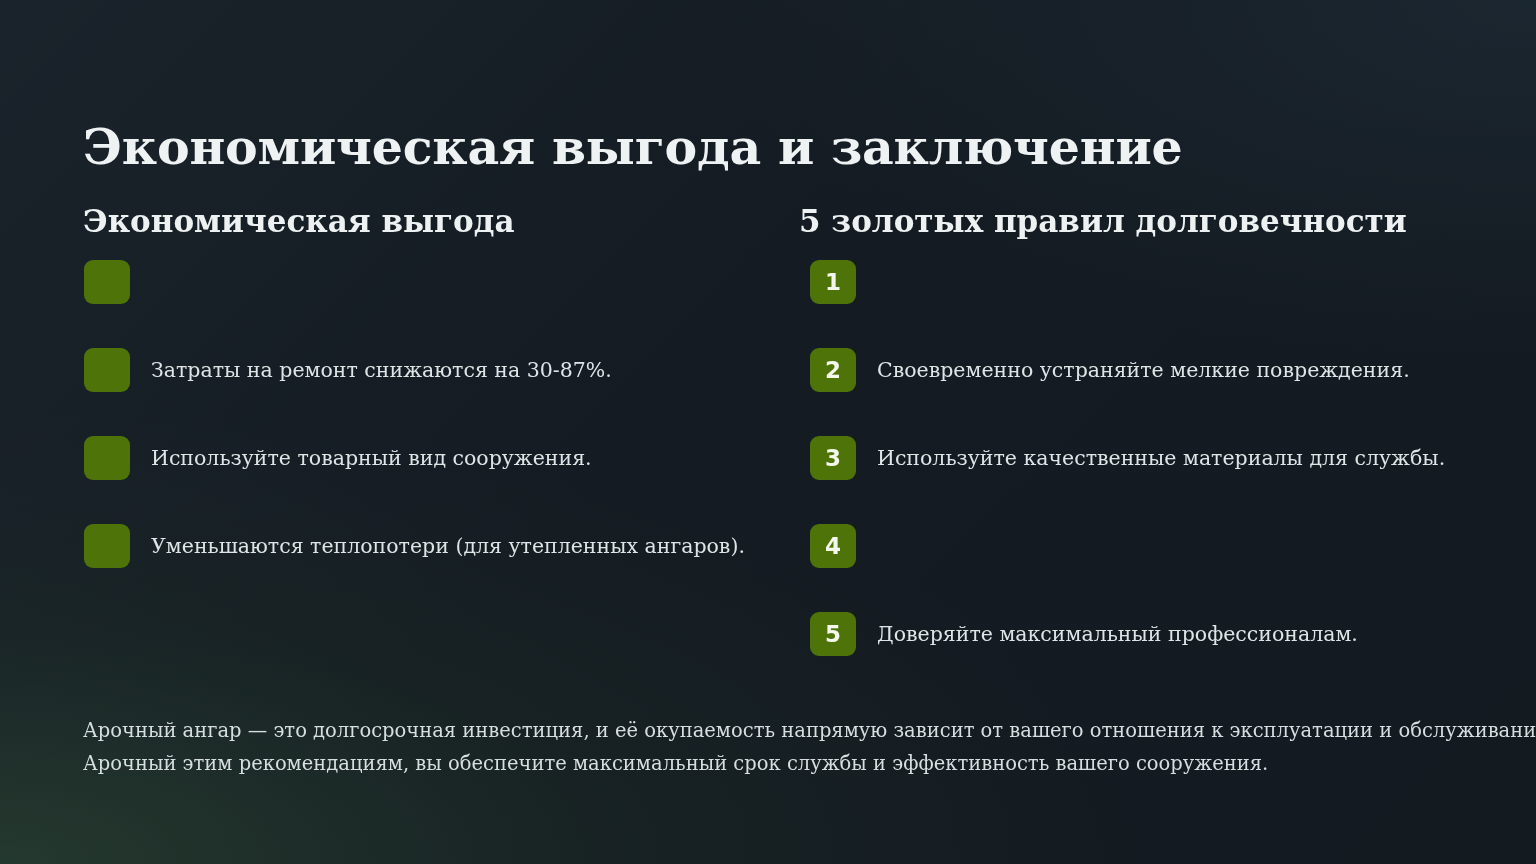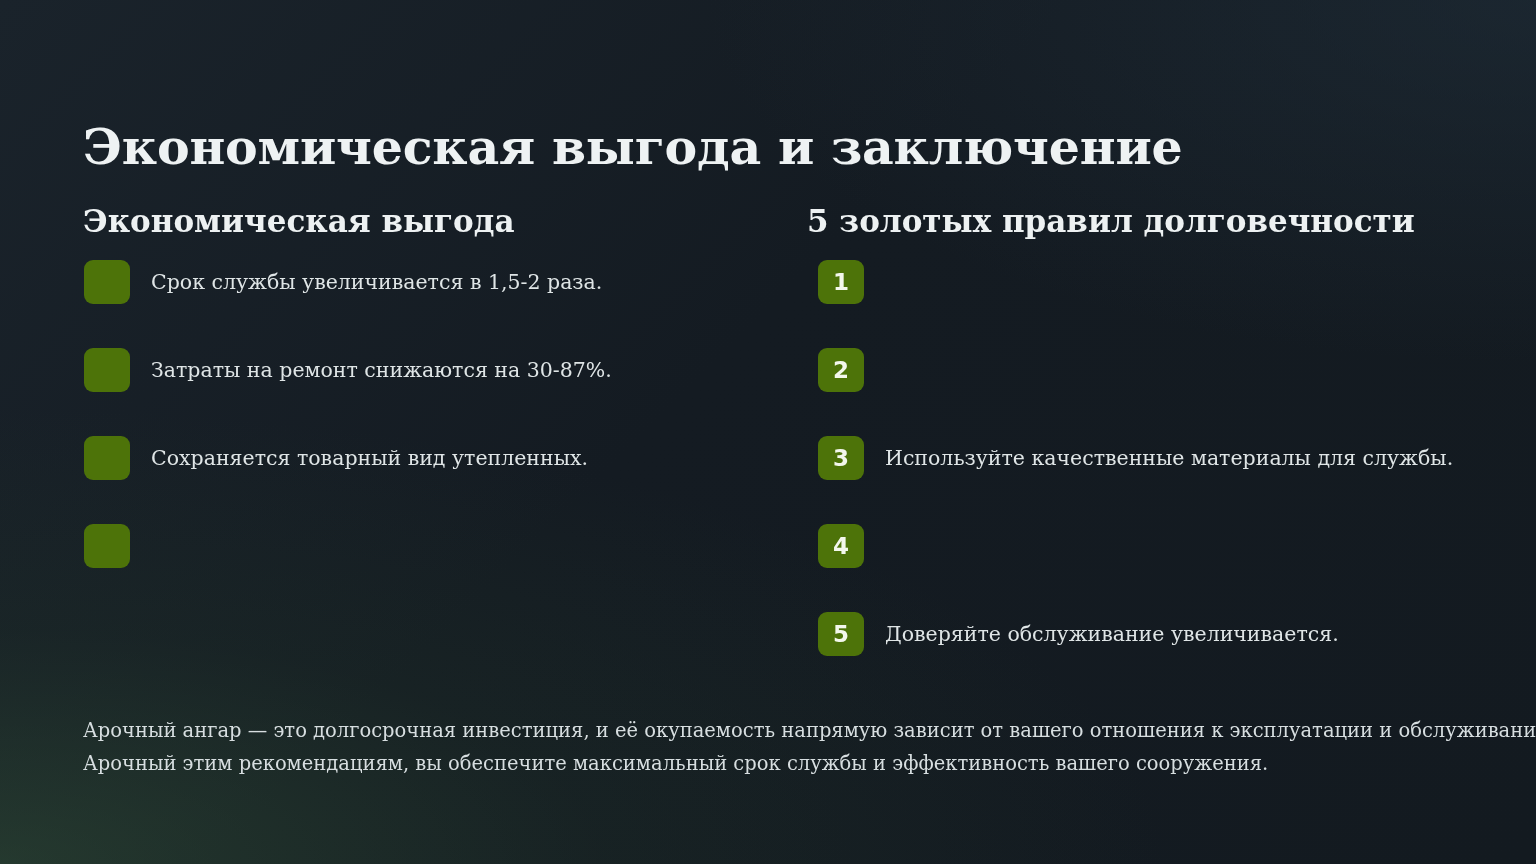--- a/index.html
+++ b/index.html
@@ -57,21 +57,21 @@
     right: 0;
     top: 204px;
     display: flex;
     gap: 0px;
   }
   .col {
     width: 712px;
     flex: 0 0 712px;
   }
   .col.right {
-    margin-left: 12px;
+    margin-left: 4px;
   }
 
   .col-title {
     font-size: 31px;
     line-height: 34px;
     font-weight: bold;
     color: #edf1f2;
     margin: 0 0 22px 0;
     white-space: nowrap;
   }
@@ -144,55 +144,56 @@
 
     <h1 class="page-title">Экономическая выгода и заключение</h1>
 
     <div class="columns">
 
       <div class="col left">
         <h2 class="col-title">Экономическая выгода</h2>
         <ul class="item-list">
           <li class="item">
             <span class="bullet-chip"></span>
-            <span class="item-text">Срок службы увеличивается в 1,5-2 раза.</span>
           </li>
           <li class="item">
             <span class="bullet-chip"></span>
             <span class="item-text">Затраты на ремонт снижаются на 30-87%.</span>
           </li>
           <li class="item">
             <span class="bullet-chip"></span>
-            <span class="item-text">Сохраняется товарный вид утепленных.</span>
-          </li>
-          <li class="item">
-            <span class="bullet-chip"></span>
+            <span class="item-text">Используйте товарный вид сооружения.</span>
+          </li>
+          <li class="item">
+            <span class="bullet-chip"></span>
+            <span class="item-text">Уменьшаются теплопотери (для утепленных ангаров).</span>
           </li>
         </ul>
       </div>
 
       <div class="col right">
         <h2 class="col-title">5 золотых правил долговечности</h2>
         <ul class="item-list">
           <li class="item">
             <span class="num-chip">1</span>
           </li>
           <li class="item">
             <span class="num-chip">2</span>
+            <span class="item-text">Своевременно устраняйте мелкие повреждения.</span>
           </li>
           <li class="item">
             <span class="num-chip">3</span>
             <span class="item-text">Используйте качественные материалы для службы.</span>
           </li>
           <li class="item">
             <span class="num-chip">4</span>
           </li>
           <li class="item">
             <span class="num-chip">5</span>
-            <span class="item-text">Доверяйте обслуживание увеличивается.</span>
+            <span class="item-text">Доверяйте максимальный профессионалам.</span>
           </li>
         </ul>
       </div>
 
     </div>
 
     <div class="footer-note">
       <p>Арочный ангар — это долгосрочная инвестиция, и её окупаемость напрямую зависит от вашего отношения к эксплуатации и обслуживанию.</p>
       <p>Арочный этим рекомендациям, вы обеспечите максимальный срок службы и эффективность вашего сооружения.</p>
     </div>

